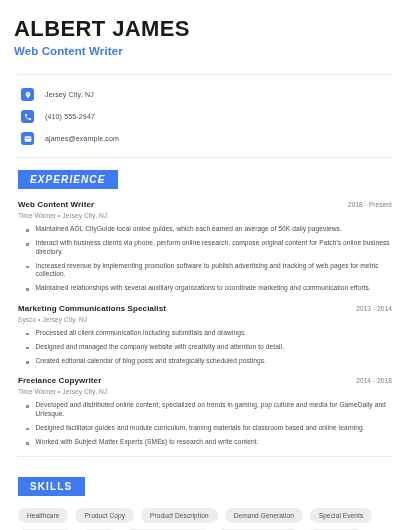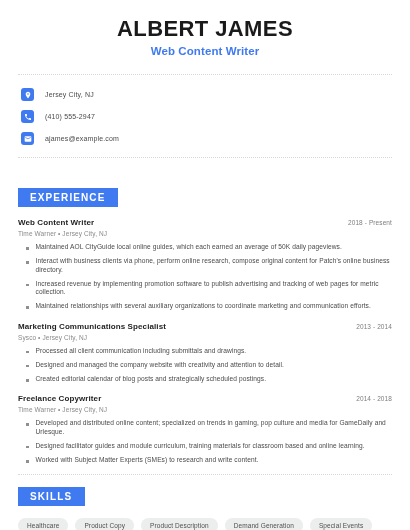--- a/index.html
+++ b/index.html
@@ -15,21 +15,21 @@
 
   .page {
     width: 410px;
     height: 530px;
     padding: 0 14px;
     position: relative;
   }
 
   
   .header {
-    text-align: center;
+    text-align: left;
     padding-top: 17px;
   }
   .name {
     font-size: 22px;
     font-weight: bold;
     letter-spacing: 0.4px;
     color: #1a1a1a;
     line-height: 1.1;
   }
   .job-title {
@@ -81,22 +81,22 @@
   .section-label {
     display: inline-block;
     background: #3f7af0;
     color: #ffffff;
     font-size: 10px;
     font-weight: bold;
     letter-spacing: 1.1px;
     padding: 4px 13px 4px 12px;
     margin-left: 4px;
   }
-  .section-exp { margin-top: 29px; }
-  .section-skills { margin-top: 11px; }
+  .section-exp { margin-top: 11px; font-style: italic; }
+  .section-skills { margin-top: 19px; }
 
   
   .experience { padding: 0 4px; }
   .job {
     margin-top: 11px;
   }
   .job-head {
     display: flex;
     justify-content: space-between;
     align-items: baseline;

